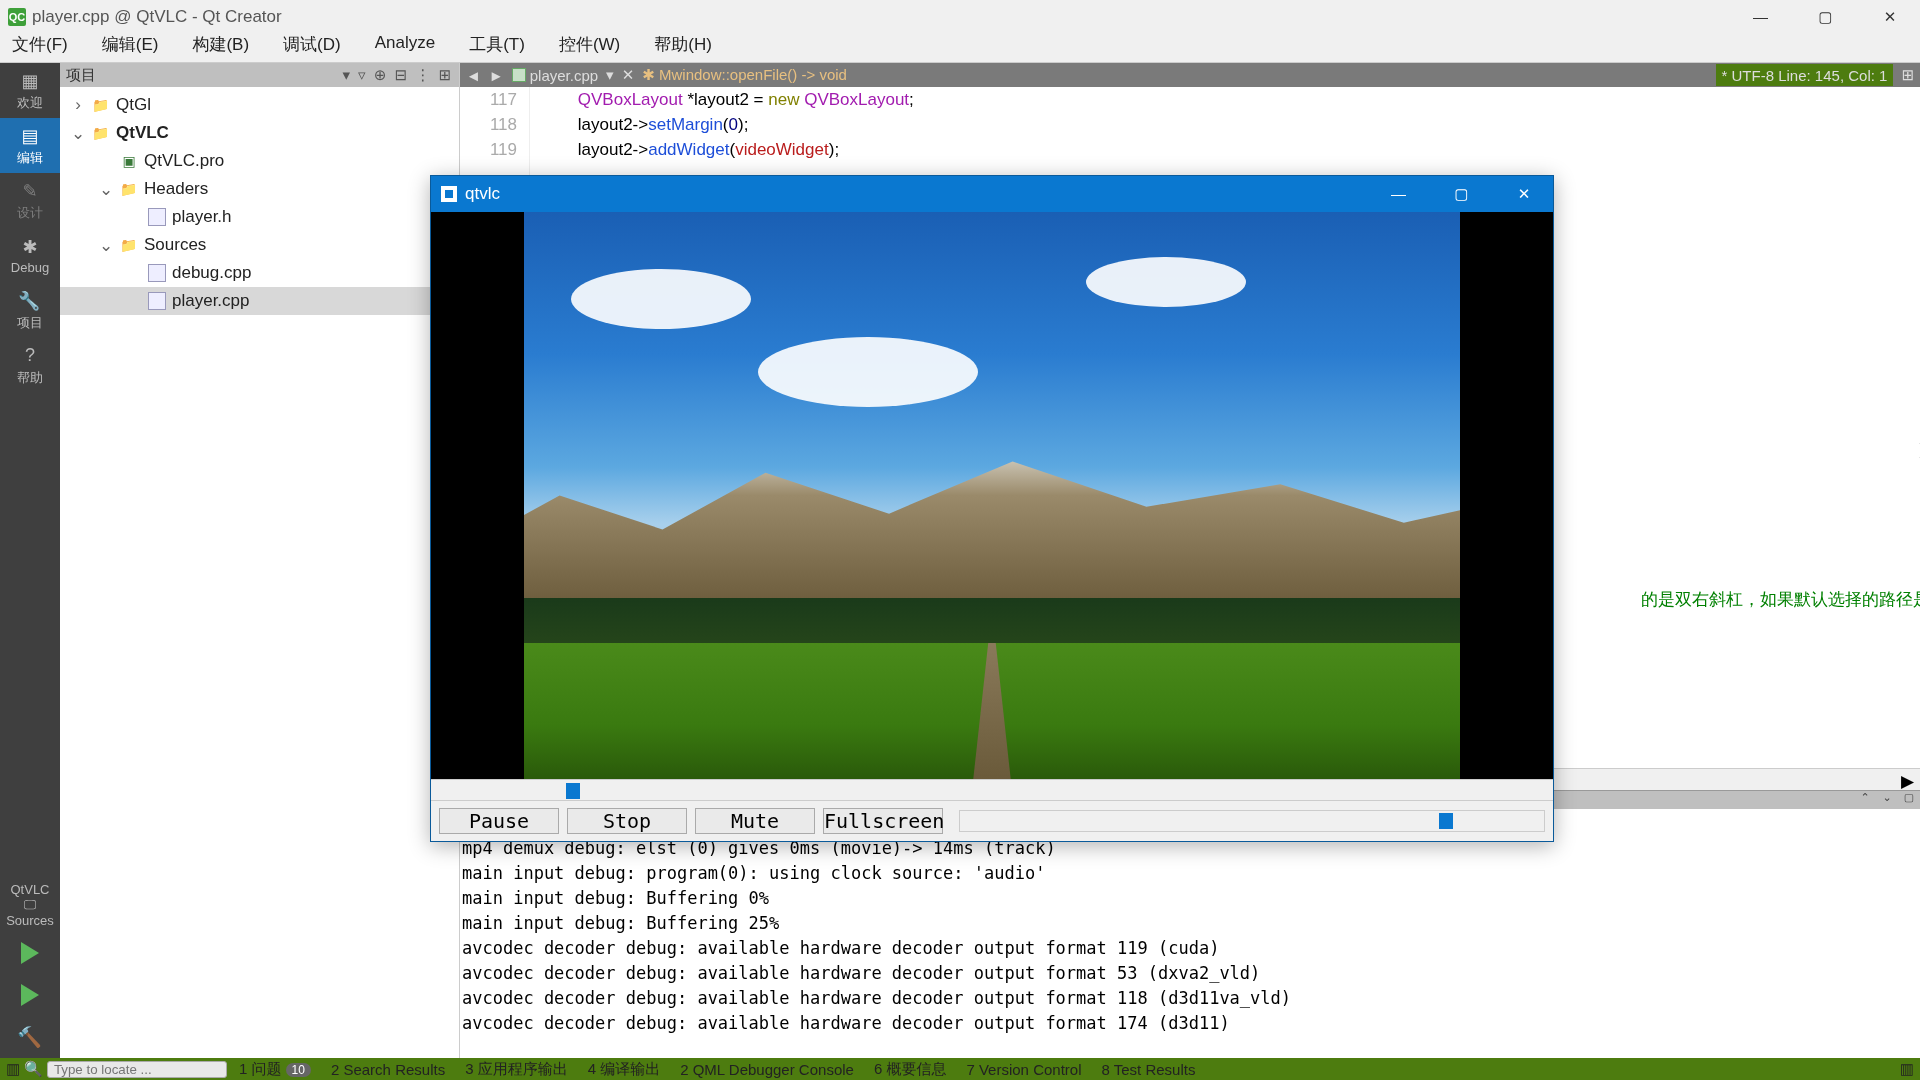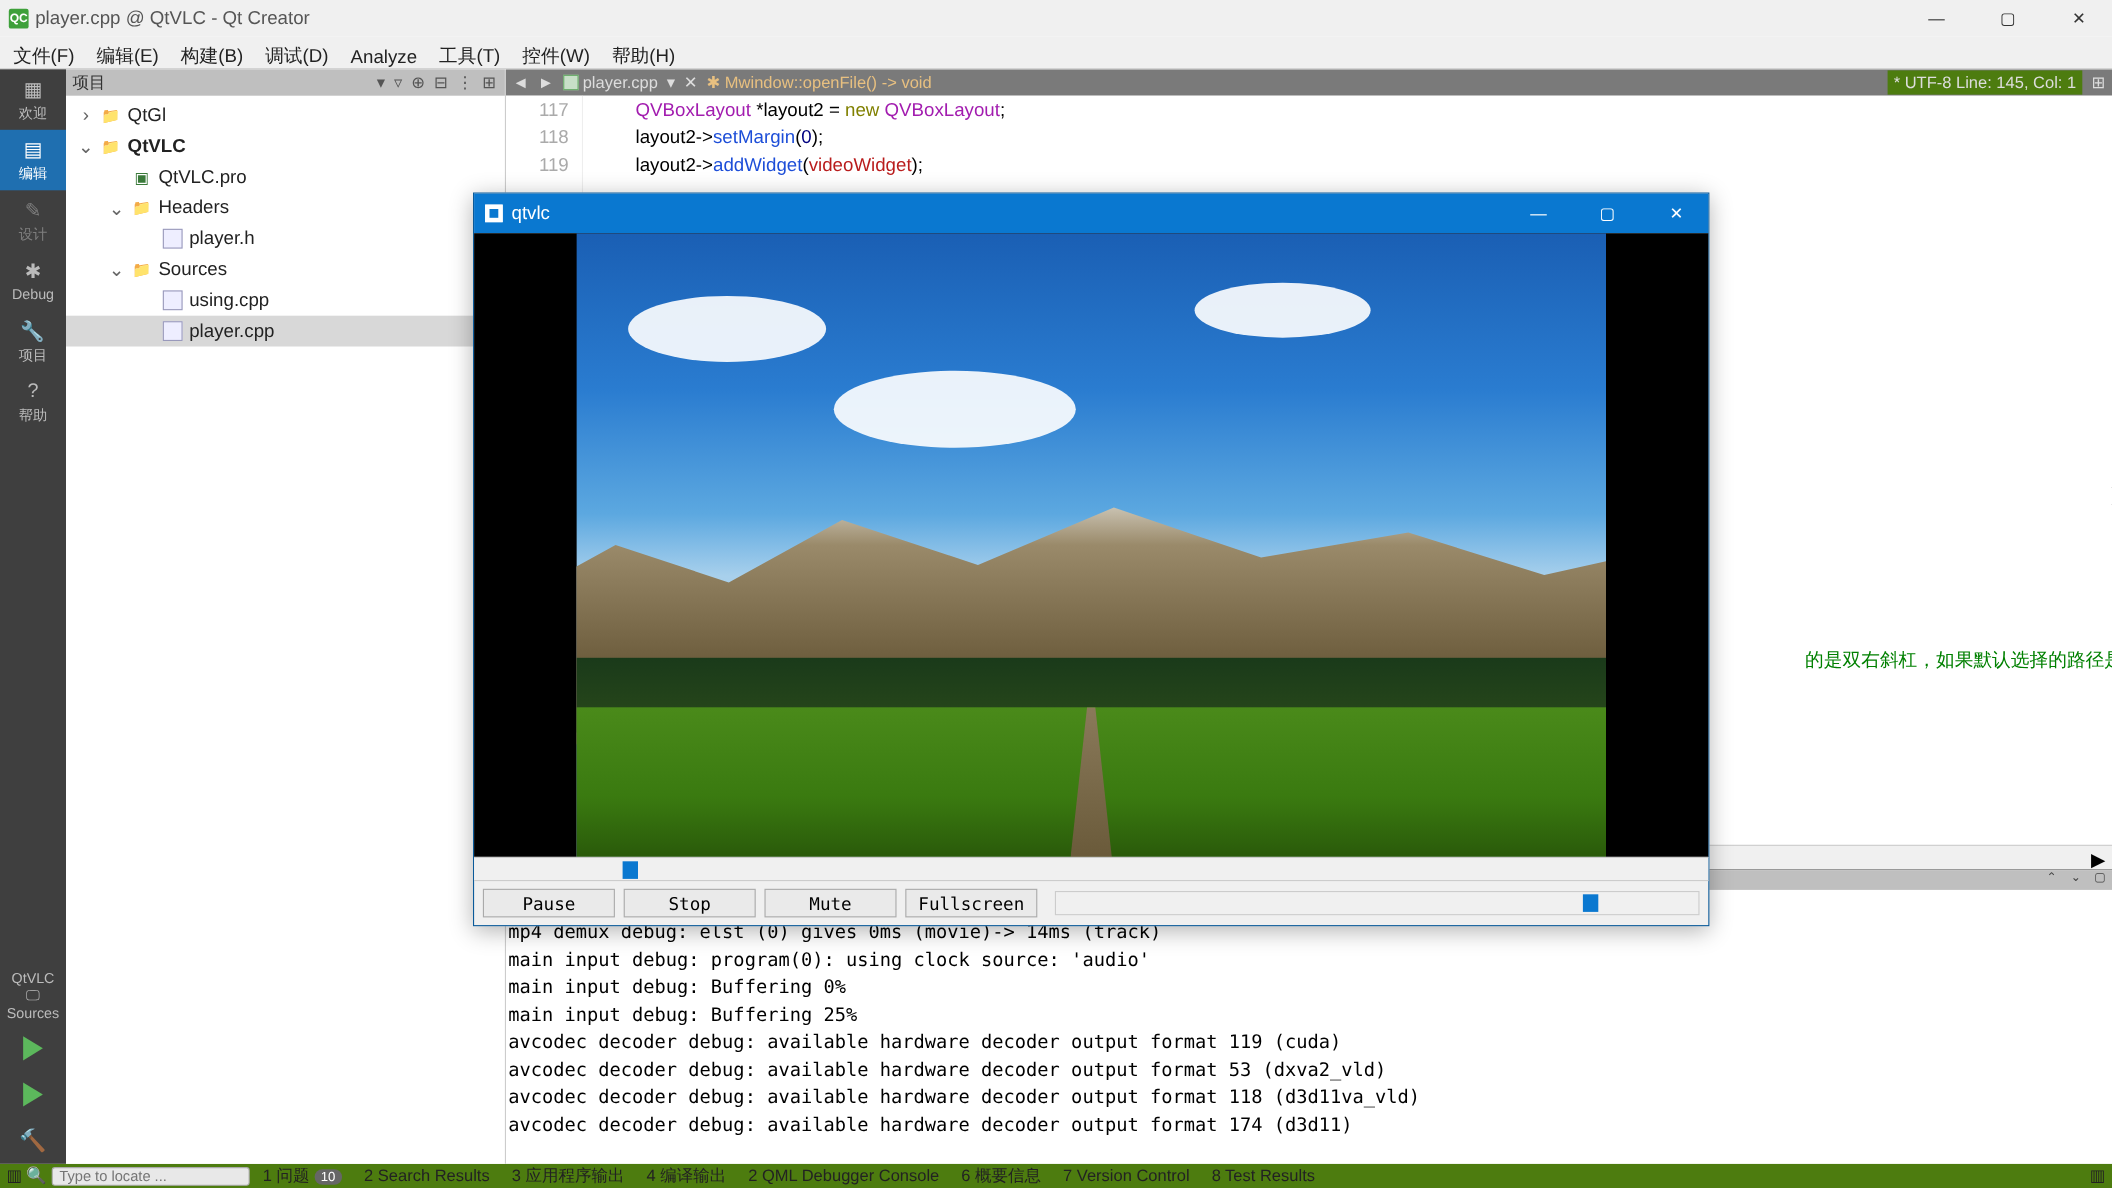--- a/index.html
+++ b/index.html
@@ -1,21 +1,21 @@
 <!DOCTYPE html>
 <html><head>
 <meta charset="utf-8">
 <style>
 *{box-sizing:border-box;margin:0;padding:0;font-family:"Segoe UI","Microsoft YaHei",sans-serif}
 body{width:1920px;height:1080px;overflow:hidden;background:#fff;font-size:17px;position:relative}
 .titlebar{height:33px;background:#f0f0f0;display:flex;align-items:center;justify-content:space-between;padding:0 0 0 8px;color:#555}
 .titlebar .tleft{display:flex;align-items:center;gap:6px}
 .qc-ico{width:18px;height:18px;background:#3ea03a;color:#fff;font-size:11px;font-weight:bold;display:flex;align-items:center;justify-content:center;border-radius:2px}
 .titlebar .winbtns span{display:inline-block;width:60px;text-align:center;color:#333;font-size:15px}
-.menubar{height:30px;background:#f0f0f0;display:flex;align-items:flex-end;gap:20px;padding-left:12px;border-bottom:1px solid #ccc}
+.menubar{height:30px;background:#f0f0f0;display:flex;align-items:flex-start;gap:34px;padding-left:12px;border-bottom:1px solid #ccc}
 .menubar span{color:#222}
 .body{display:flex;height:calc(100% - 33px - 30px - 22px)}
 
 .modebar{width:60px;background:#3f3f3f;display:flex;flex-direction:column;align-items:center;color:#bbb;font-size:13px}
 .modebar .mi{width:60px;height:55px;display:flex;flex-direction:column;align-items:center;justify-content:center;gap:2px}
 .modebar .mi .ic{width:22px;height:22px;display:flex;align-items:center;justify-content:center;font-size:18px}
 .modebar .mi.act{background:#1f6fb0;color:#fff}
 .modebar .spacer{flex:1}
 .modebar .kit{width:60px;height:55px;color:#bbb;font-size:13px;display:flex;flex-direction:column;align-items:center;justify-content:center}
 .modebar .runbtn{width:60px;height:42px;display:flex;align-items:center;justify-content:center}
@@ -68,21 +68,21 @@
 .mountain{flex:1;position:relative;overflow:hidden}
 .sky{position:absolute;inset:0;background:linear-gradient(#1a5fb4 0%,#2a7cd0 25%,#5ca8e0 45%,#a8d0ec 55%)}
 .cloud{position:absolute;background:#fff;border-radius:50%;opacity:.9}
 .mtn{position:absolute;left:-5%;right:-5%;top:42%;height:40%;background:linear-gradient(180deg,#d8d4c8 0%,#9a8a6a 20%,#6a5a3a 70%);clip-path:polygon(0 40%,8% 20%,18% 35%,28% 10%,40% 28%,52% 5%,65% 25%,78% 15%,90% 32%,100% 22%,100% 100%,0 100%)}
 .trees{position:absolute;left:0;right:0;top:68%;height:12%;background:linear-gradient(#1a3a1a,#2a4a1a)}
 .grass{position:absolute;left:0;right:0;top:76%;bottom:0;background:linear-gradient(#4a8a1a,#3a7a10 60%,#2a5a0a)}
 .path{position:absolute;left:48%;top:76%;bottom:0;width:4%;background:linear-gradient(#8a7a5a,#6a5a3a);clip-path:polygon(40% 0,60% 0,100% 100%,0 100%)}
 .popup .seek{height:22px;background:#f0f0f0;position:relative;border-top:1px solid #ccc;border-bottom:1px solid #ccc}
 .popup .seek .sthumb{position:absolute;top:3px;width:14px;height:16px;background:#0a78d0}
 .popup .btnrow{height:40px;display:flex;align-items:center;gap:8px;padding:0 8px}
-.popup .pb{width:120px;height:26px;background:#eaeaea;border:1px solid #aaa;font-family:Consolas,monospace;font-size:16px}
+.popup .pb{width:120px;height:26px;background:#eaeaea;border:1px solid #aaa;font-family:Consolas,monospace;font-size:20px}
 .popup .vol{flex:1;position:relative;height:22px;margin-left:8px;border:1px solid #ccc}
 .popup .vol .vthumb{position:absolute;top:2px;width:14px;height:16px;background:#0a78d0}
 .ico-app{width:16px;height:16px;background:#fff;border:2px solid #fff;position:relative}
 .ico-app:before{content:"";position:absolute;inset:2px;background:#0a78d0}
 </style>
 </head>
 <body>
 
 <div class="titlebar">
   <div class="tleft">
@@ -183,21 +183,21 @@
           <span>player.h</span>
         </div>
         <div class="trow" style="padding-left: 38px;">
           <span class="tw">⌄</span>
           <span class="fico fold">📁</span>
           <span>Sources</span>
         </div>
         <div class="trow" style="padding-left: 66px;">
           <span class="tw"></span>
           <span class="fico file-cpp"></span>
-          <span>using.cpp</span>
+          <span>debug.cpp</span>
         </div>
         <div class="trow sel" style="padding-left: 66px;">
           <span class="tw"></span>
           <span class="fico file-cpp"></span>
           <span>player.cpp</span>
         </div>
       </div>
   </div>
 
   <div class="editwrap">

